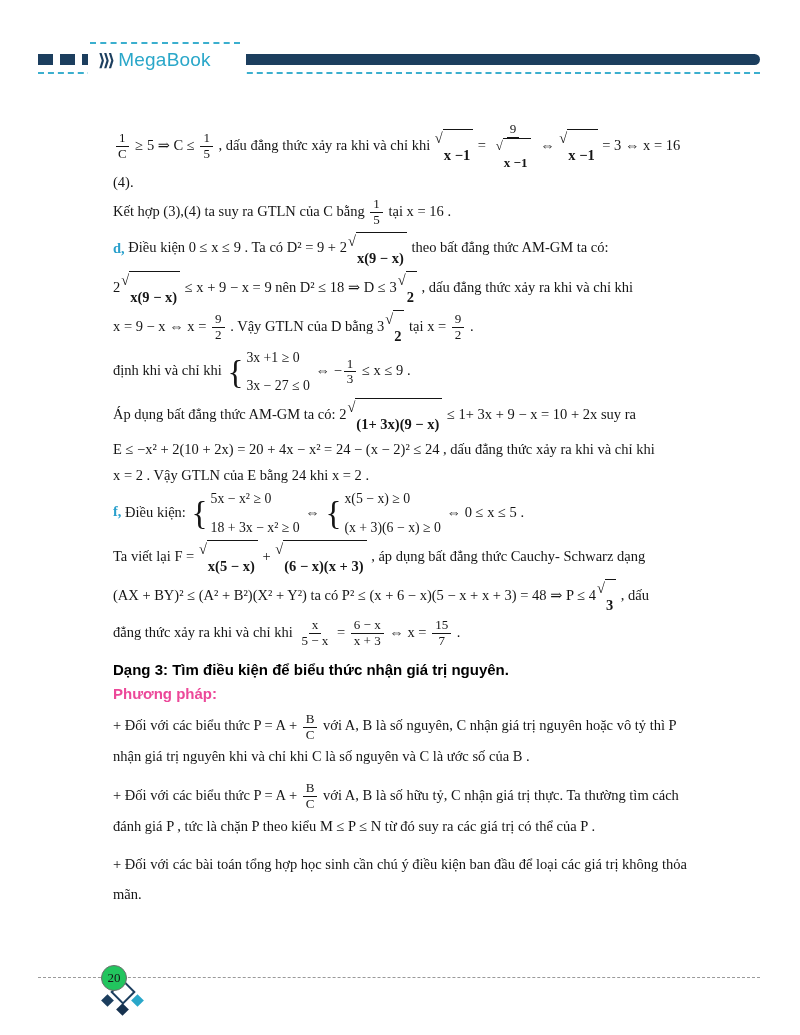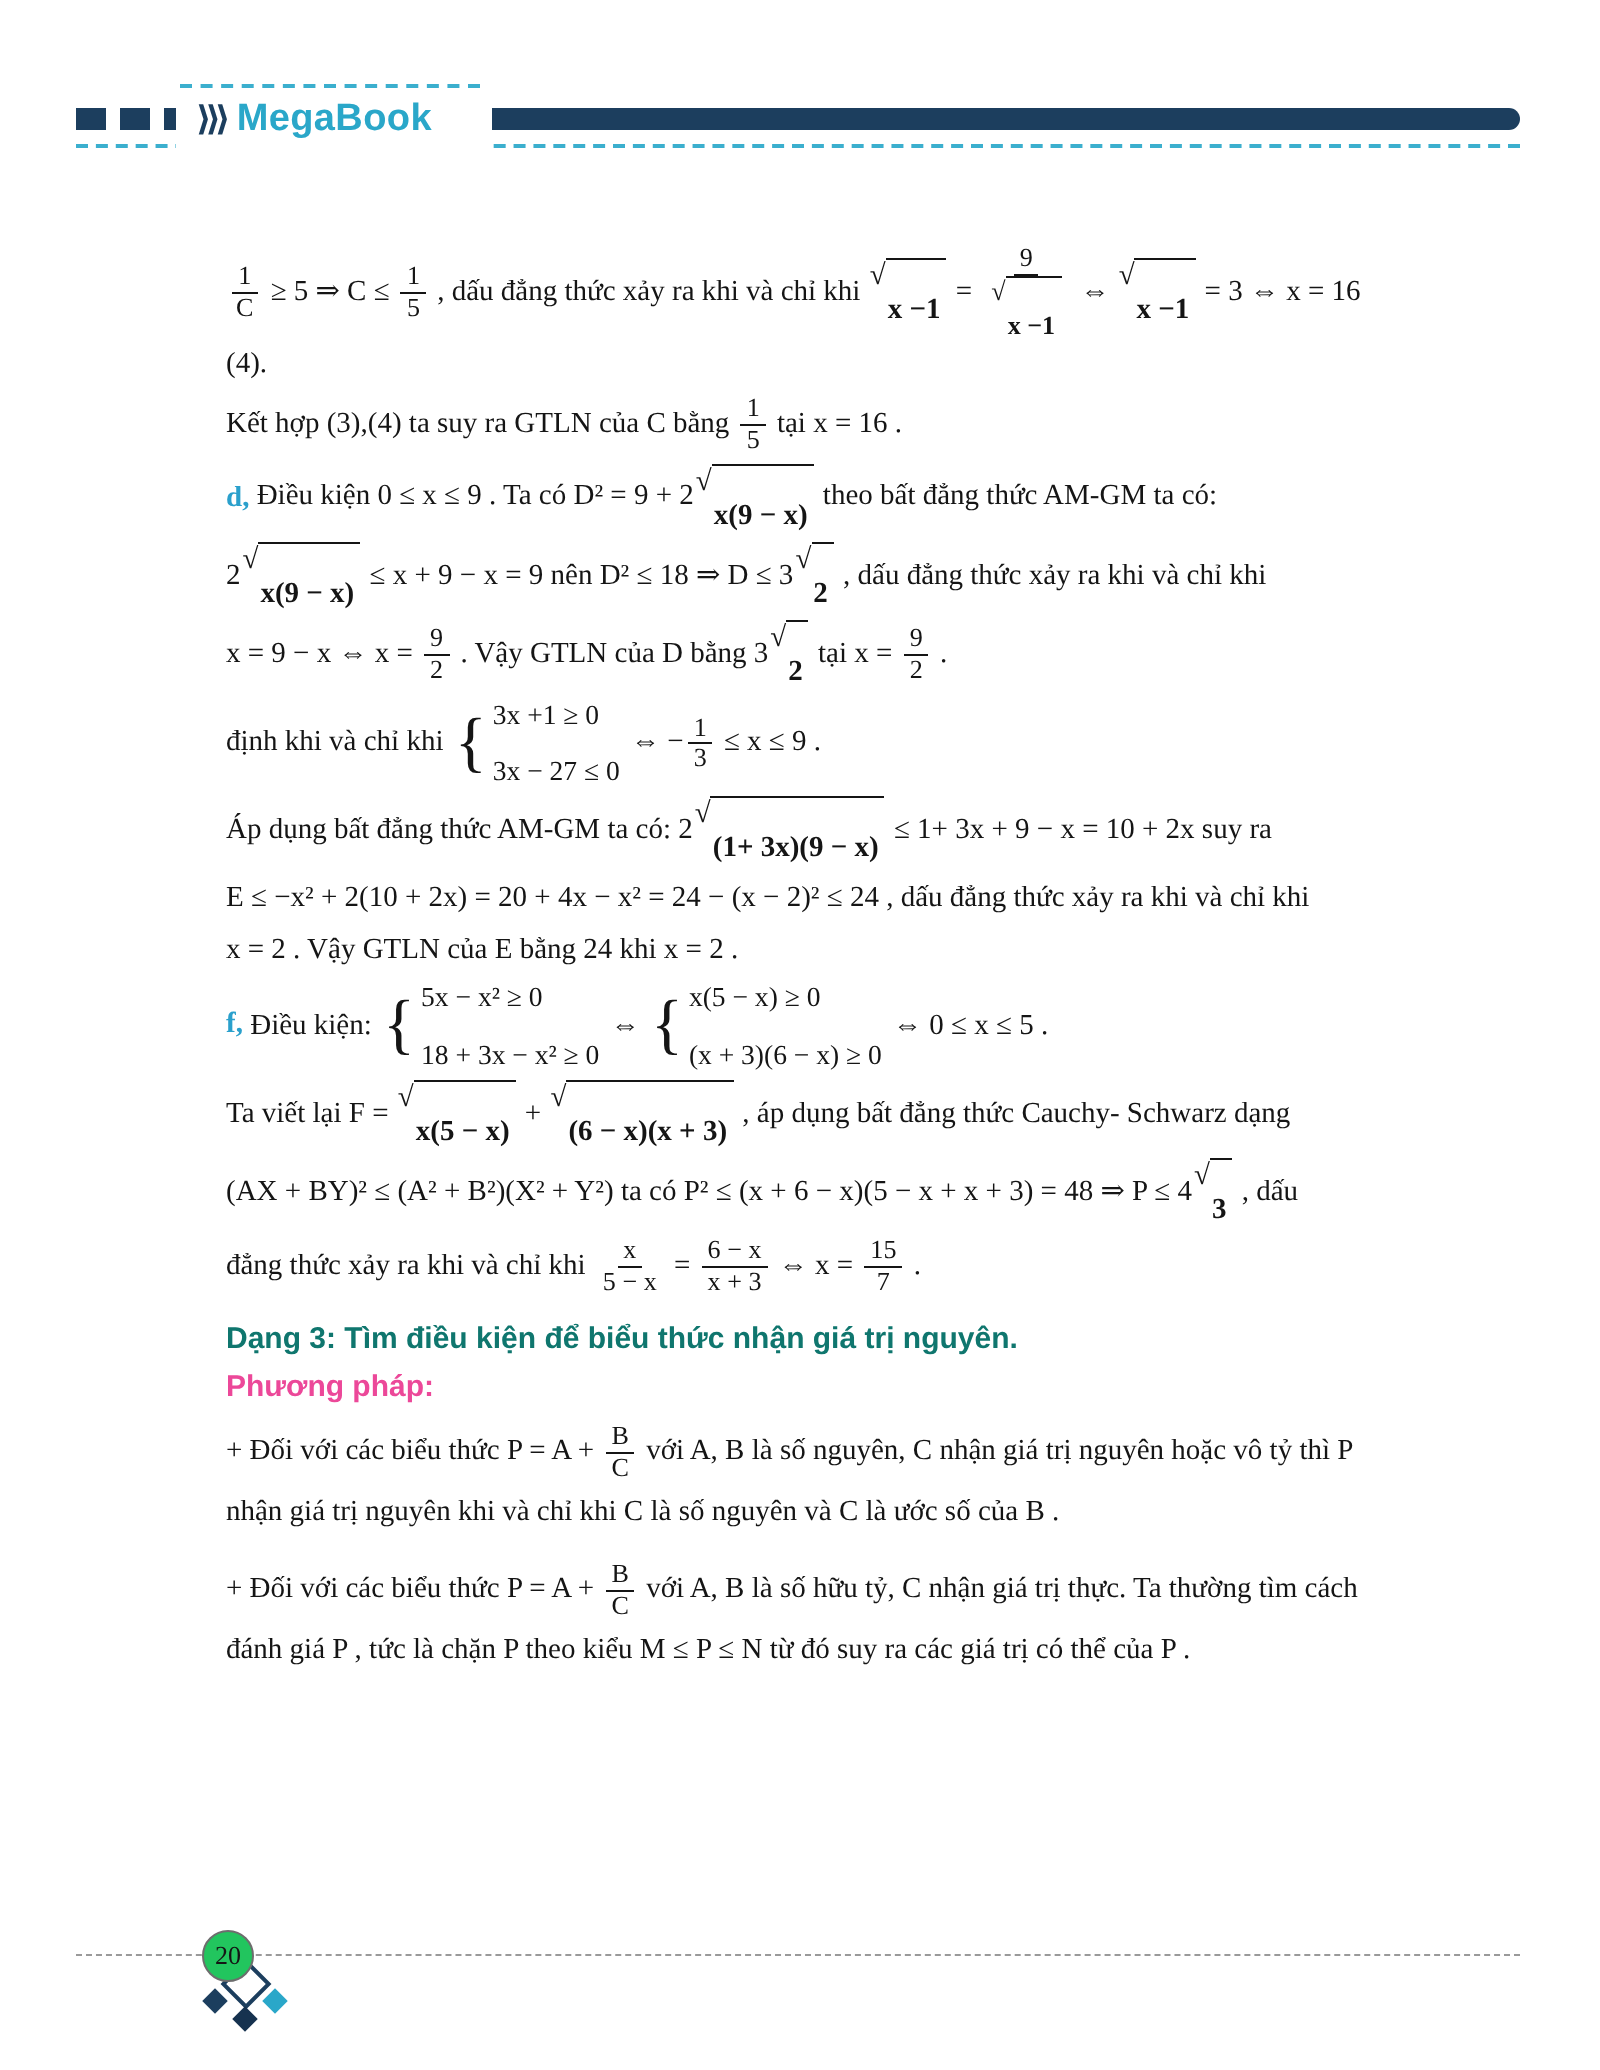--- a/index.html
+++ b/index.html
@@ -14,21 +14,21 @@
   .header-left-dashes { position:absolute; left:38px; top:54px; width:52px; height:11px;
     background:repeating-linear-gradient(90deg,#1c3e5e 0 15px,transparent 15px 22px); }
   .header-bar { position:absolute; left:92px; top:54px; width:668px; height:11px;
     background:#1c3e5e; border-radius:0 8px 8px 0; }
   .header-dash-line { position:absolute; left:38px; top:72px; width:722px; border-top:2px dashed #3bafce; }
   .logo-top-dash { position:absolute; left:90px; top:42px; width:150px; border-top:2px dashed #3bafce; }
   .logo-chip { position:absolute; left:88px; top:45px; width:158px; height:30px; background:#ffffff;
     display:flex; align-items:center; gap:6px; padding-left:10px; z-index:2; }
   .logo-arrows { color:#1c3e5e; font-weight:bold; font-size:17px; letter-spacing:-3px;
     font-family:"DejaVu Sans",sans-serif; }
-  .logo-text { color:#2aa7c9; font-weight:bold; font-size:19px;
+  .logo-text { color:#2aa7c9; font-weight:normal; font-size:19px;
     font-family:"Liberation Sans","DejaVu Sans",sans-serif; letter-spacing:0.2px; }
 
   
   .content { position:absolute; left:113px; top:118px; width:584px; font-size:14.5px; }
   .mline { margin:4px 0; line-height:1.55; }
   .lead { color:#2aa0cc; font-weight:bold; }
 
   .frac { display:inline-flex; flex-direction:column; align-items:center; vertical-align:middle;
     font-size:0.9em; line-height:1.12; margin:0 2px; }
   .fnum { display:block; padding:0 3px; border-bottom:1px solid #151515; text-align:center; }
@@ -37,21 +37,21 @@
   .sqrt { display:inline-flex; align-items:flex-start; vertical-align:middle; white-space:nowrap; margin:0 1px; }
   .rsign { line-height:1.25; }
   .rbar { border-top:1px solid #151515; padding:16px 3px 0 1px; line-height:1.25;font-weight:bold; }
 
   .sys { display:inline-flex; align-items:center; vertical-align:middle; margin:0 2px; }
   .sbrace { font-size:2.3em; font-weight:300; line-height:0.9; margin-right:3px;
     font-family:"Liberation Serif",serif; }
   .srows { display:inline-flex; flex-direction:column; row-gap:11px; font-size:0.95em; }
   .srow { white-space:nowrap; line-height:1.25; }
 
-  .heading { color:#0f766e; font-weight:bold; font-size:15px; margin:13px 0 7px;
+  .heading { color:#000000; font-weight:bold; font-size:15px; margin:13px 0 7px;
     font-family:"Liberation Sans","DejaVu Sans",sans-serif; }
   .method { color:#ec4899; font-weight:bold; font-size:15px; margin:7px 0 9px;
     font-family:"Liberation Sans","DejaVu Sans",sans-serif; }
   .para { margin:9px 0; line-height:2.05; }
 
   
   .page-footer { position:absolute; left:0; top:963px; width:800px; height:70px; }
   .footer-line { position:absolute; left:38px; width:722px; top:14px; border-top:1px dashed #9a9a9a; }
   .page-circle { position:absolute; left:101px; top:2px; width:26px; height:26px; background:#22c55e;
     border:1px solid #6d6d6d; border-radius:50%; display:flex; align-items:center; justify-content:center;
@@ -178,20 +178,21 @@
     <div class="method">Phương pháp:</div>
 
     <div class="para">+ Đối với các biểu thức P = A + <span class="frac">
           <span class="fnum">B</span>
           <span class="fden">C</span>
         </span> với A, B là số nguyên, C nhận giá trị nguyên hoặc vô tỷ thì P nhận giá trị nguyên khi và chỉ khi C là số nguyên và C là ước số của B .</div>
     <div class="para">+ Đối với các biểu thức P = A + <span class="frac">
           <span class="fnum">B</span>
           <span class="fden">C</span>
         </span> với A, B là số hữu tỷ, C nhận giá trị thực. Ta thường tìm cách đánh giá P , tức là chặn P theo kiểu M ≤ P ≤ N từ đó suy ra các giá trị có thể của P .</div>
+    <div class="para"> + Đối với các bài toán tổng hợp học sinh cần chú ý điều kiện ban đầu để loại các giá trị không thỏa mãn.</div>
   </main>
 
   <footer class="page-footer">
     <div class="footer-line"></div>
     <div class="d-outline"></div>
     <div class="d-navy"></div>
     <div class="d-teal"></div>
     <div class="d-small"></div>
     <div class="page-circle">
       <span>20</span>

